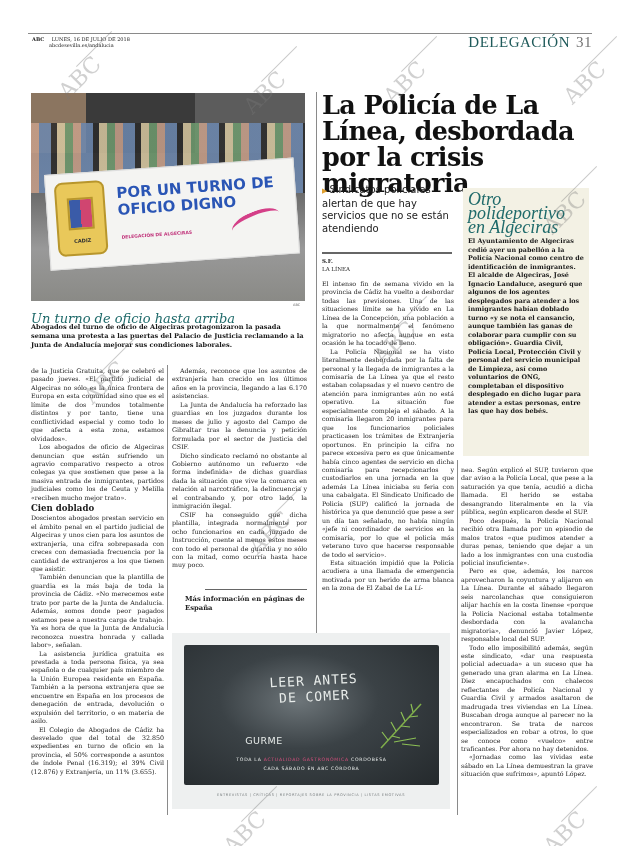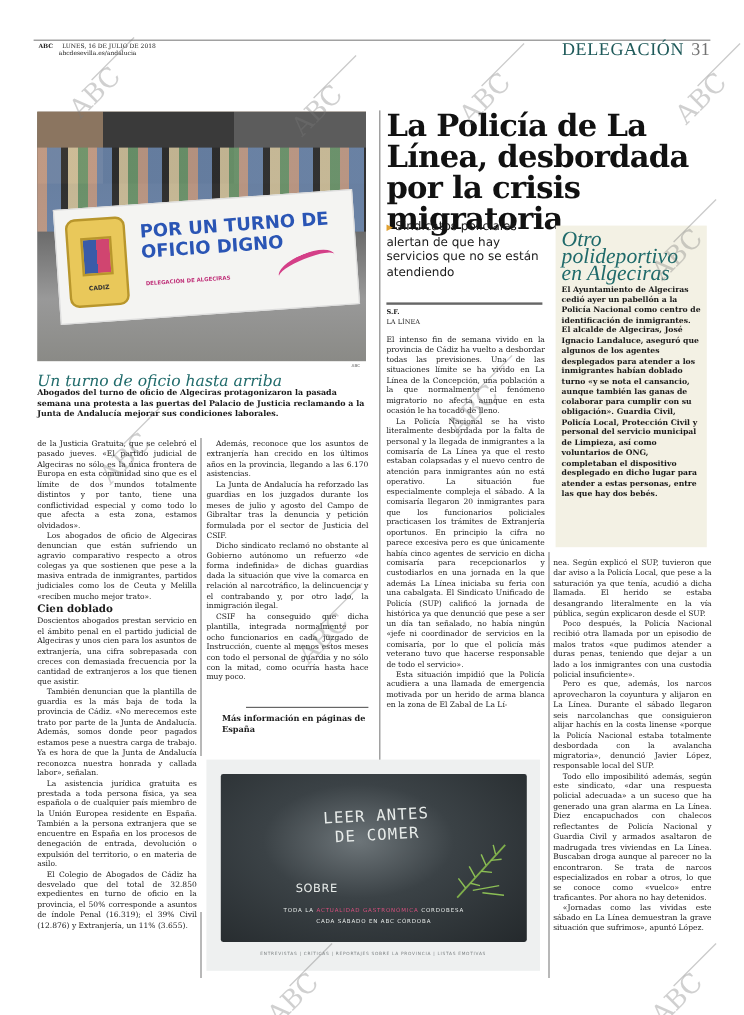--- a/index.html
+++ b/index.html
@@ -152,21 +152,21 @@
 <div class="ad">
   <div class="slate">
     <div class="l1">
       <div>LEER ANTES</div>
       <div>DE COMER</div>
     </div>
     <svg class="herb" viewBox="0 0 55 50">
       <path d="M5 48 L45 4" stroke="#7fae4a" stroke-width="1.5" fill="none"></path>
       <path d="M12 40 l-6 -8 M16 36 l8 2 M20 31 l-5 -9 M25 26 l9 1 M29 21 l-4 -9 M33 17 l9 -1 M37 12 l-2 -8 M18 42 l22 -4 M26 44 l18 2" stroke="#8cbf55" stroke-width="1.2" fill="none"></path>
     </svg>
-    <div class="brand">SOBRE</div>
+    <div class="brand">GURME</div>
     <div class="tag1">
       <span>TODA LA</span>
       <span class="pink">ACTUALIDAD GASTRONÓMICA</span>
       <span>CORDOBESA</span>
     </div>
     <div class="tag2">CADA SÁBADO EN ABC CÓRDOBA</div>
   </div>
   <div class="footer">ENTREVISTAS  |  CRÍTICAS  |  REPORTAJES SOBRE LA PROVINCIA  |  LISTAS  EMOTIVAS</div>
 </div>
 

